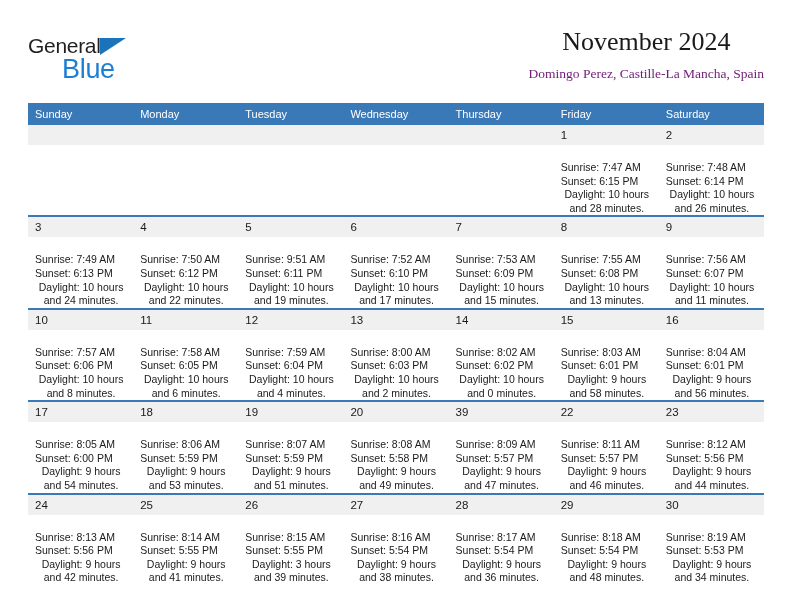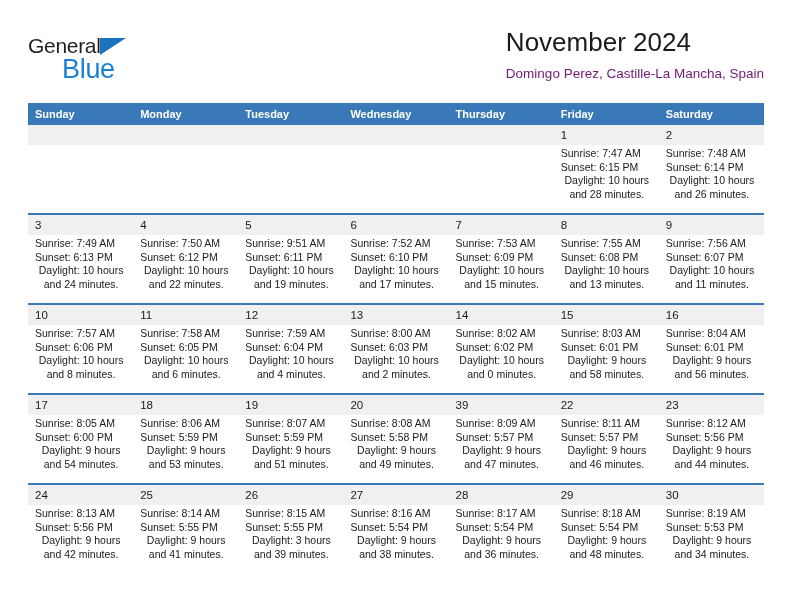--- a/index.html
+++ b/index.html
@@ -61,21 +61,22 @@
     top: 20px;
     font-size: 27px;
     letter-spacing: -0.3px;
     color: #1b7fd4;
     font-family: "Liberation Sans", sans-serif;
   }
   .title-block {
     position: absolute;
     right: 0;
     top: 0;
-    text-align: left;
+    text-align: center;
+    font-family: Liberation Serif, serif;
   }
   .cal-title {
     font-size: 26px;
     color: #1a1a1a;
     line-height: 32px;
     white-space: nowrap;
   }
   .cal-subtitle {
     font-size: 13.5px;
     color: #701a75;
@@ -90,21 +91,21 @@
     left: 28px;
     top: 103px;
     width: 736px;
     border-collapse: collapse;
     table-layout: fixed;
   }
   .calendar th {
     background: #3a79b8;
     color: #ffffff;
     font-size: 11px;
-    font-weight: bold;
+    font-weight: normal;
     text-align: left;
     padding: 5px 0 5px 7px;
     height: 12px;
     line-height: 12px;
     border: none;
   }
   .week-row td {
     vertical-align: top;
     padding: 0;
     border: none;
@@ -119,21 +120,21 @@
     font-size: 11.5px;
     color: #1a1a1a;
     padding: 3px 0 3px 7px;
     line-height: 14px;
     height: 14px;
   }
   .daynum.empty {
     color: transparent;
   }
   .info {
-    padding: 2px 6px 0 7px;
+    padding: 16px 6px 0 7px;
     font-size: 10.5px;
     line-height: 13.6px;
     color: #1a1a1a;
   }
   .info div {
     white-space: nowrap;
   }
   .info .daylight {
     white-space: normal;
     text-align: center;

